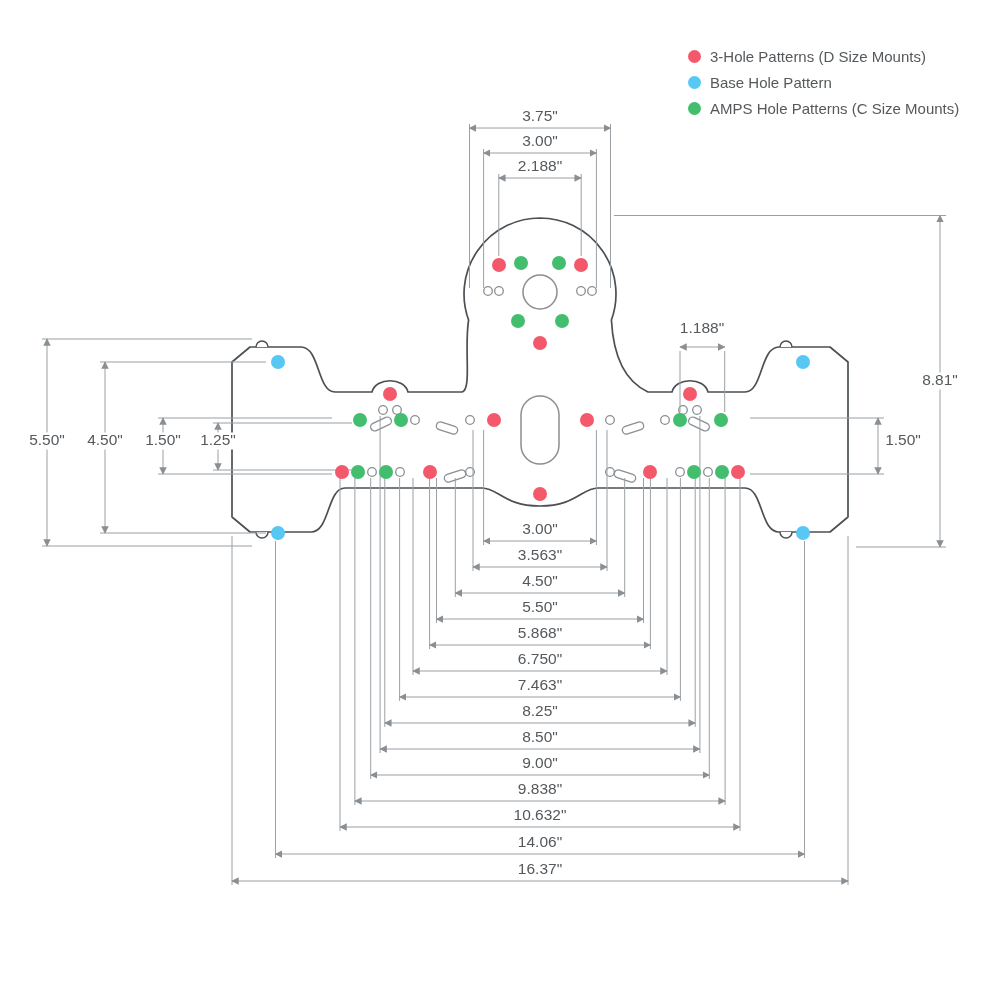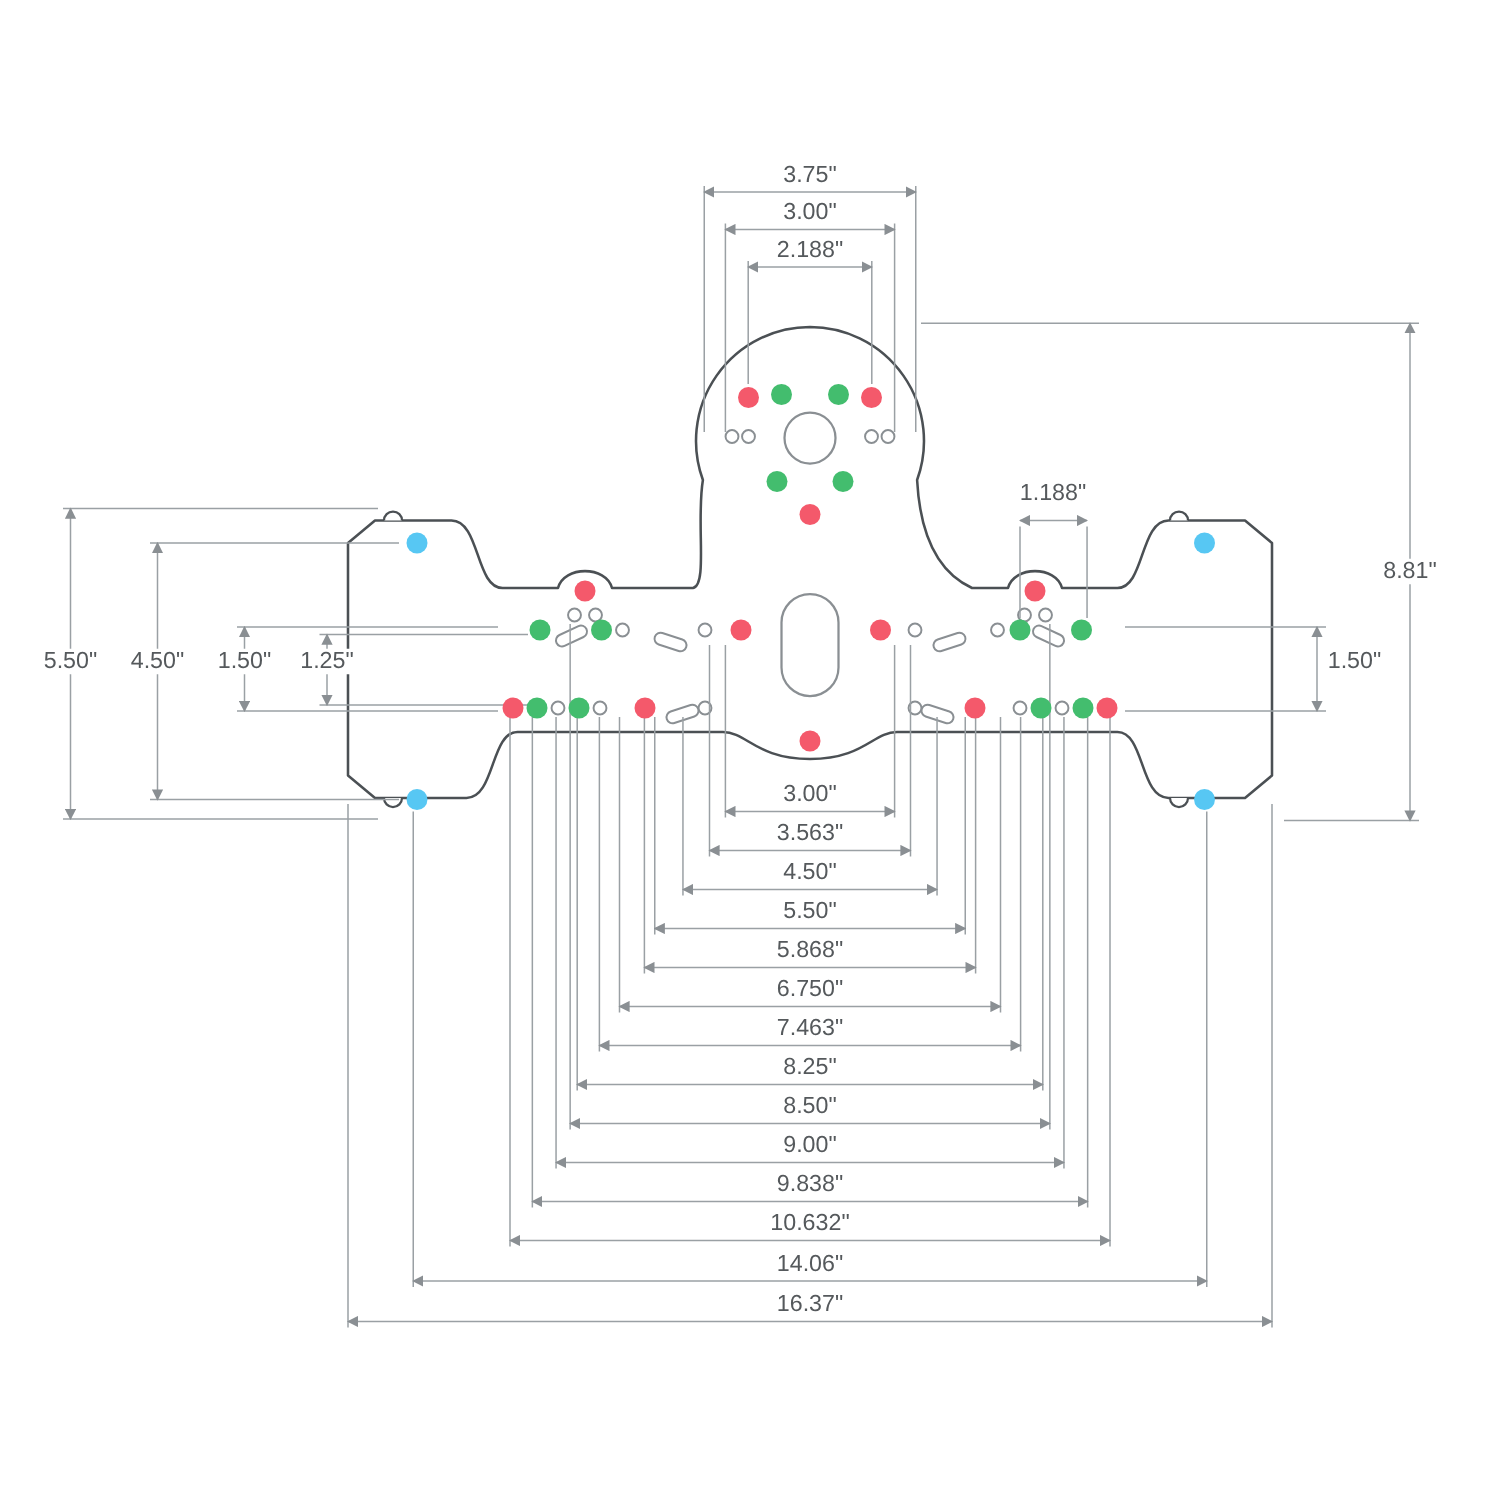--- a/index.html
+++ b/index.html
@@ -9,20 +9,34 @@
   .legend-row{display:flex;align-items:center;gap:9px;}
   .legend-dot{width:13px;height:13px;border-radius:50%;flex:0 0 auto;}
   .legend-label{font-size:15px;color:#55595c;white-space:nowrap;}
   svg text{font-family:"Liberation Sans","DejaVu Sans",sans-serif;font-size:15.5px;fill:#55595c;}
 </style>
 </head>
 <body>
 
 <div class="stage">
 
+  <div class="legend" id="legend">
+      <div class="legend-row">
+        <span class="legend-dot" style="background: rgb(244, 89, 107);"></span>
+        <span class="legend-label">3-Hole Patterns (D Size Mounts)</span>
+      </div>
+      <div class="legend-row">
+        <span class="legend-dot" style="background: rgb(87, 199, 243);"></span>
+        <span class="legend-label">Base Hole Pattern</span>
+      </div>
+      <div class="legend-row">
+        <span class="legend-dot" style="background: rgb(67, 189, 110);"></span>
+        <span class="legend-label">AMPS Hole Patterns (C Size Mounts)</span>
+      </div>
+    </div>
 
   <svg id="diagram-svg" width="1000" height="1000" viewBox="0 0 1000 1000">
     <defs>
       <marker id="arr" viewBox="0 0 10 10" refX="9" refY="5" markerWidth="7.5" markerHeight="7.5" orient="auto-start-reverse">
         <path d="M0,0 L10,5 L0,10 z" fill="#8a8f93"></path>
       </marker>
     </defs>
 
     <path d="M 540,218
          A 76 76 0 0 1 611.4,320

